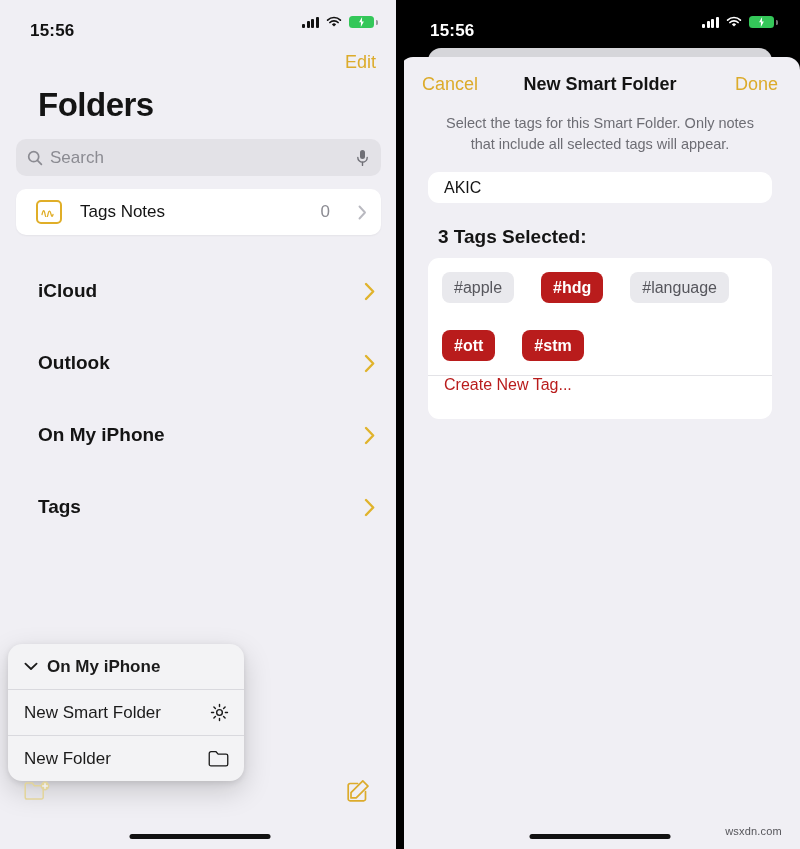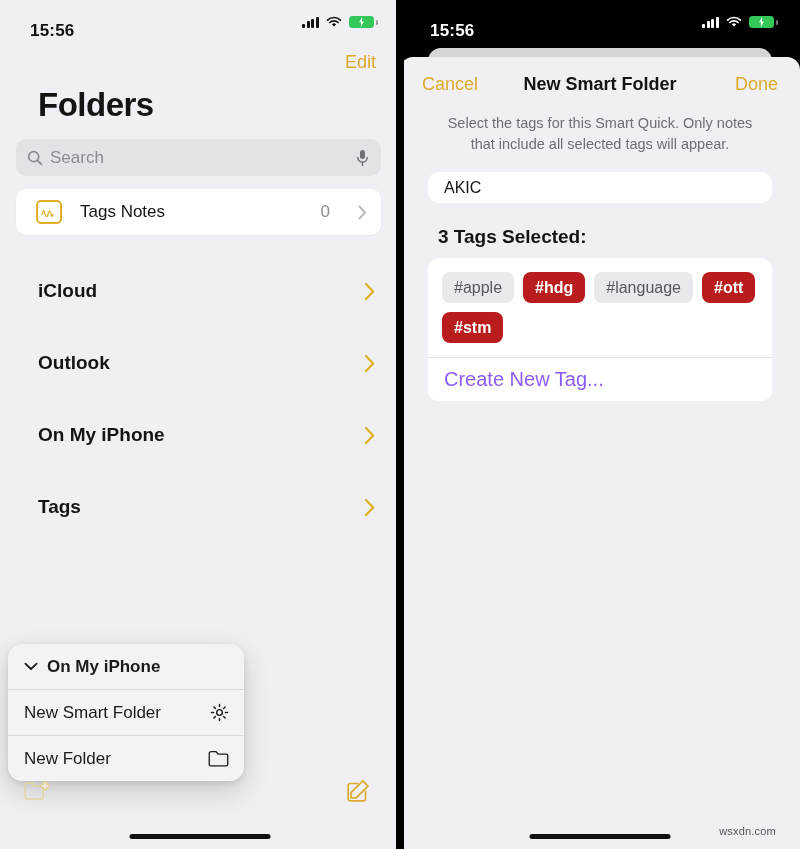--- a/index.html
+++ b/index.html
@@ -149,38 +149,38 @@
     font-size: 16px; color: #141414;
   }
 
   .tags-heading {
     margin: 23px 0 10px 38px; font-size: 19px; font-weight: 700; color: #141414;
   }
   .tags-card {
     margin: 0 28px; background: #fff; border-radius: 11px; overflow: hidden;
   }
   .tags-wrap {
-    display: flex; flex-wrap: wrap; gap: 9px;
+    display: flex; flex-wrap: wrap; gap: 27px;
     padding: 14px 13px 14px 14px;
   }
   .chip {
     height: 31px; padding: 0 12px; border-radius: 8px;
     display: inline-flex; align-items: center;
     font-size: 16px; cursor: pointer; white-space: nowrap;
   }
   .chip.off { background: #e9e9ed; color: #56565c; }
   .chip.on  { background: #b91c1c; color: #fff; font-weight: 700; }
   .tags-sep { height: 1px; background: #e3e3e7; margin: 0 0 0 0; }
   .new-tag {
-    height: 43px; display: flex; align-items: center; padding: 0 16px;
-    font-size: 20px; color: #8b5cf6;
+    height: 43px; display: flex; padding: 0 16px;
+    font-size: 16px; color: #b91c1c;
   }
 
   .watermark {
-    position: absolute; right: 24px; bottom: 12px;
+    position: absolute; right: 18px; bottom: 12px;
     font-size: 11px; color: #55555a; letter-spacing: .2px;
   }
   .divider {
     position: absolute; left: 396px; top: 0; width: 8px; height: 849px;
     background: #000;
   }
 </style>
 </head>
 <body>
 
@@ -367,21 +367,21 @@
 
     <div class="sheet-behind"></div>
 
     <div class="sheet">
       <div class="sheet-head">
         <span class="side">Cancel</span>
         <span class="ttl">New Smart Folder</span>
         <span class="side right">Done</span>
       </div>
 
-      <div class="sheet-desc">Select the tags for this Smart Quick. Only notes that include all selected tags will appear.</div>
+      <div class="sheet-desc">Select the tags for this Smart Folder. Only notes that include all selected tags will appear.</div>
 
       <div class="name-field">
         <span>AKIC</span>
       </div>
 
       <div class="tags-heading">3 Tags Selected:</div>
 
       <div class="tags-card">
         <div class="tags-wrap">
           <span class="chip off">#apple</span>

